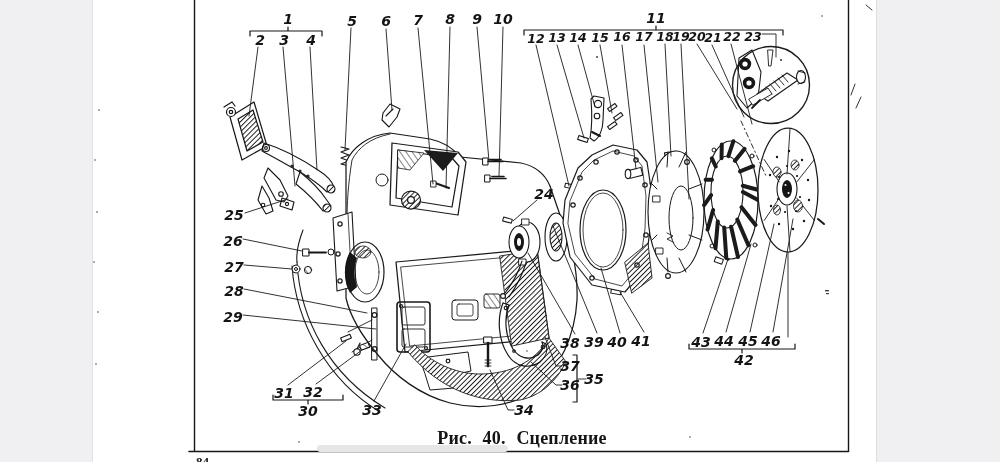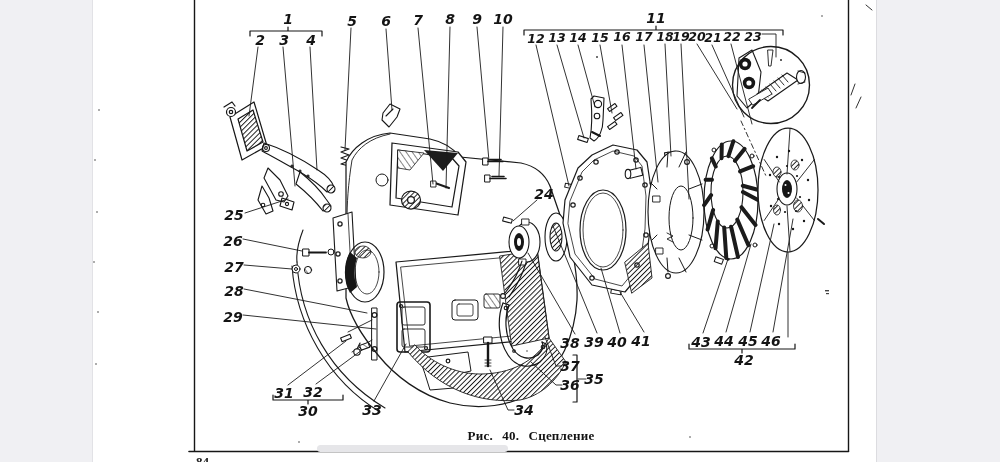--- a/index.html
+++ b/index.html
@@ -1,21 +1,21 @@
 <!DOCTYPE html>
 <html><head>
 <meta charset="utf-8">
 <style>
   html,body{margin:0;padding:0;width:1000px;height:462px;overflow:hidden;
     background:#f0f0f3;font-family:"Liberation Sans",sans-serif;}
   .page{position:absolute;left:92px;top:0;width:783px;height:462px;background:#ffffff;
     border-left:1px solid #e2e2e6;border-right:1px solid #dcdce0;}
   svg.fig{position:absolute;left:0;top:0;width:1000px;height:462px;}
-  .caption{position:absolute;left:431px;top:428px;width:200px;text-align:center;
-    font-family:"Liberation Serif",serif;font-weight:bold;font-size:13px;color:#141414;
+  .caption{position:absolute;left:422px;top:428px;width:200px;text-align:center;
+    font-family:"Liberation Serif",serif;font-weight:bold;font-size:18px;color:#141414;
     word-spacing:6px;letter-spacing:.2px;white-space:nowrap;}
   .pagenum{position:absolute;left:196px;top:454px;
     font-family:"Liberation Serif",serif;font-weight:bold;font-size:13px;color:#222;}
   .scroll-thumb{position:absolute;left:317px;top:445px;width:191px;height:7px;
     border-radius:4px;background:#e6e6e9;}
   text.callout{font-family:"DejaVu Sans",sans-serif;font-style:italic;font-weight:bold;
     font-size:14px;fill:#141414;text-anchor:middle;}
   text.callout.small{font-size:12.5px;}
 </style>
 </head>

